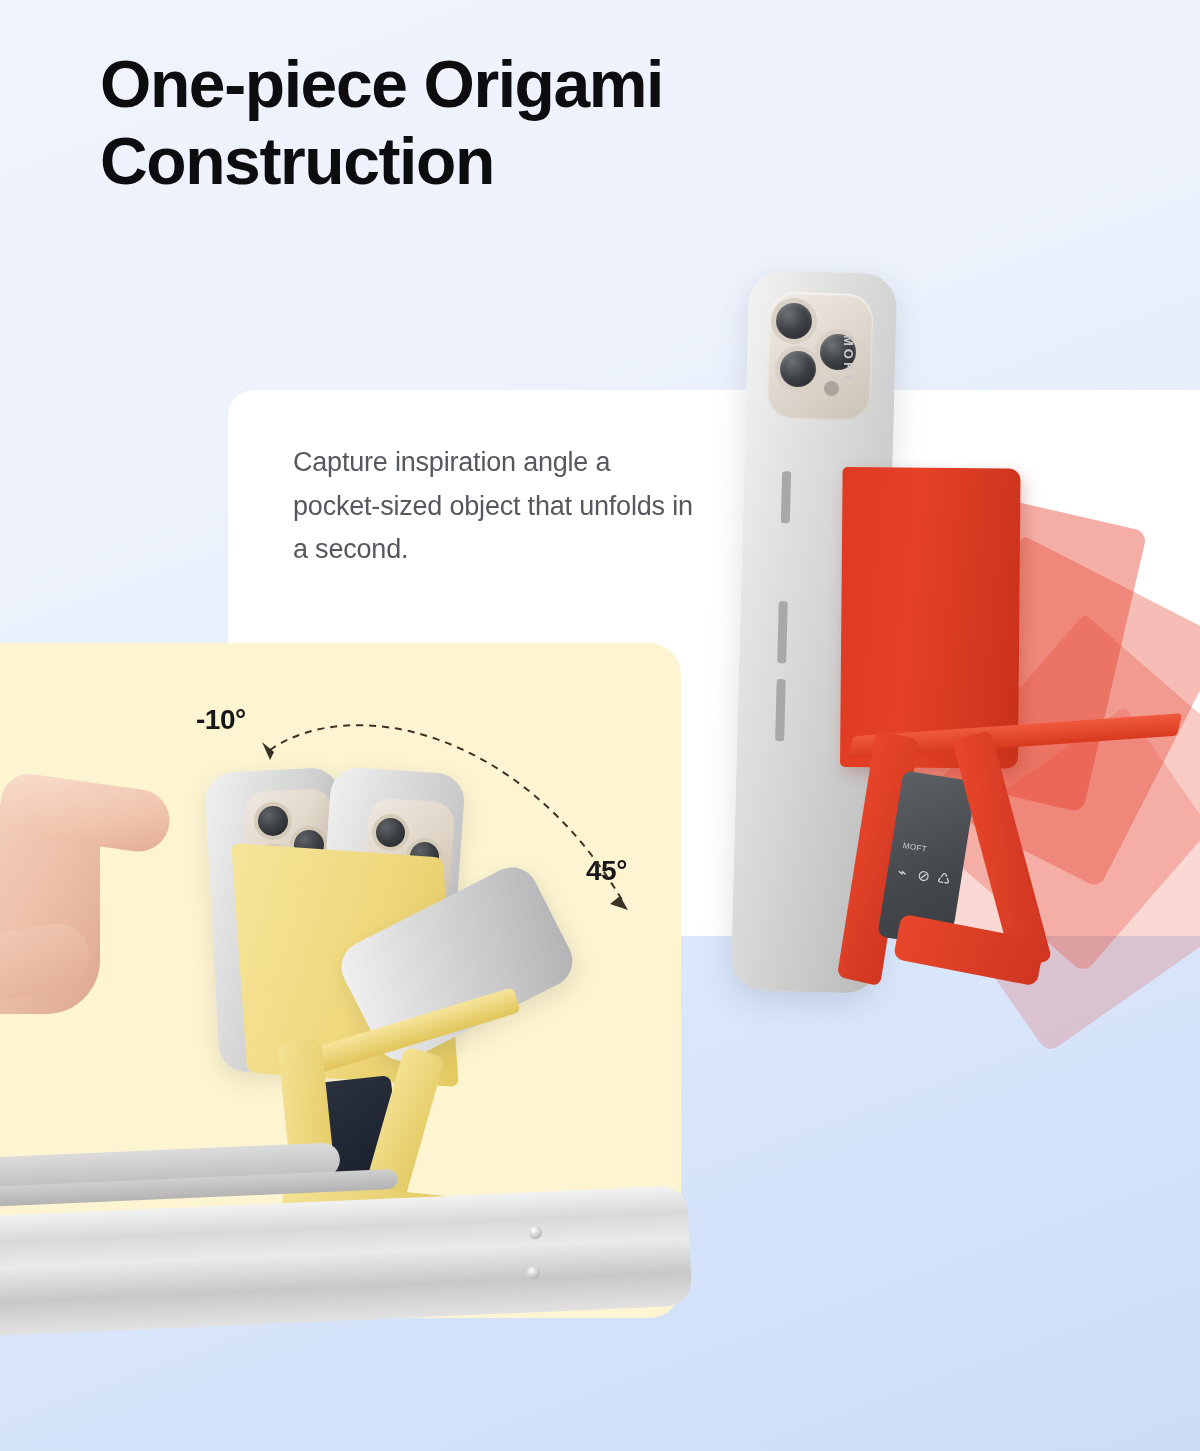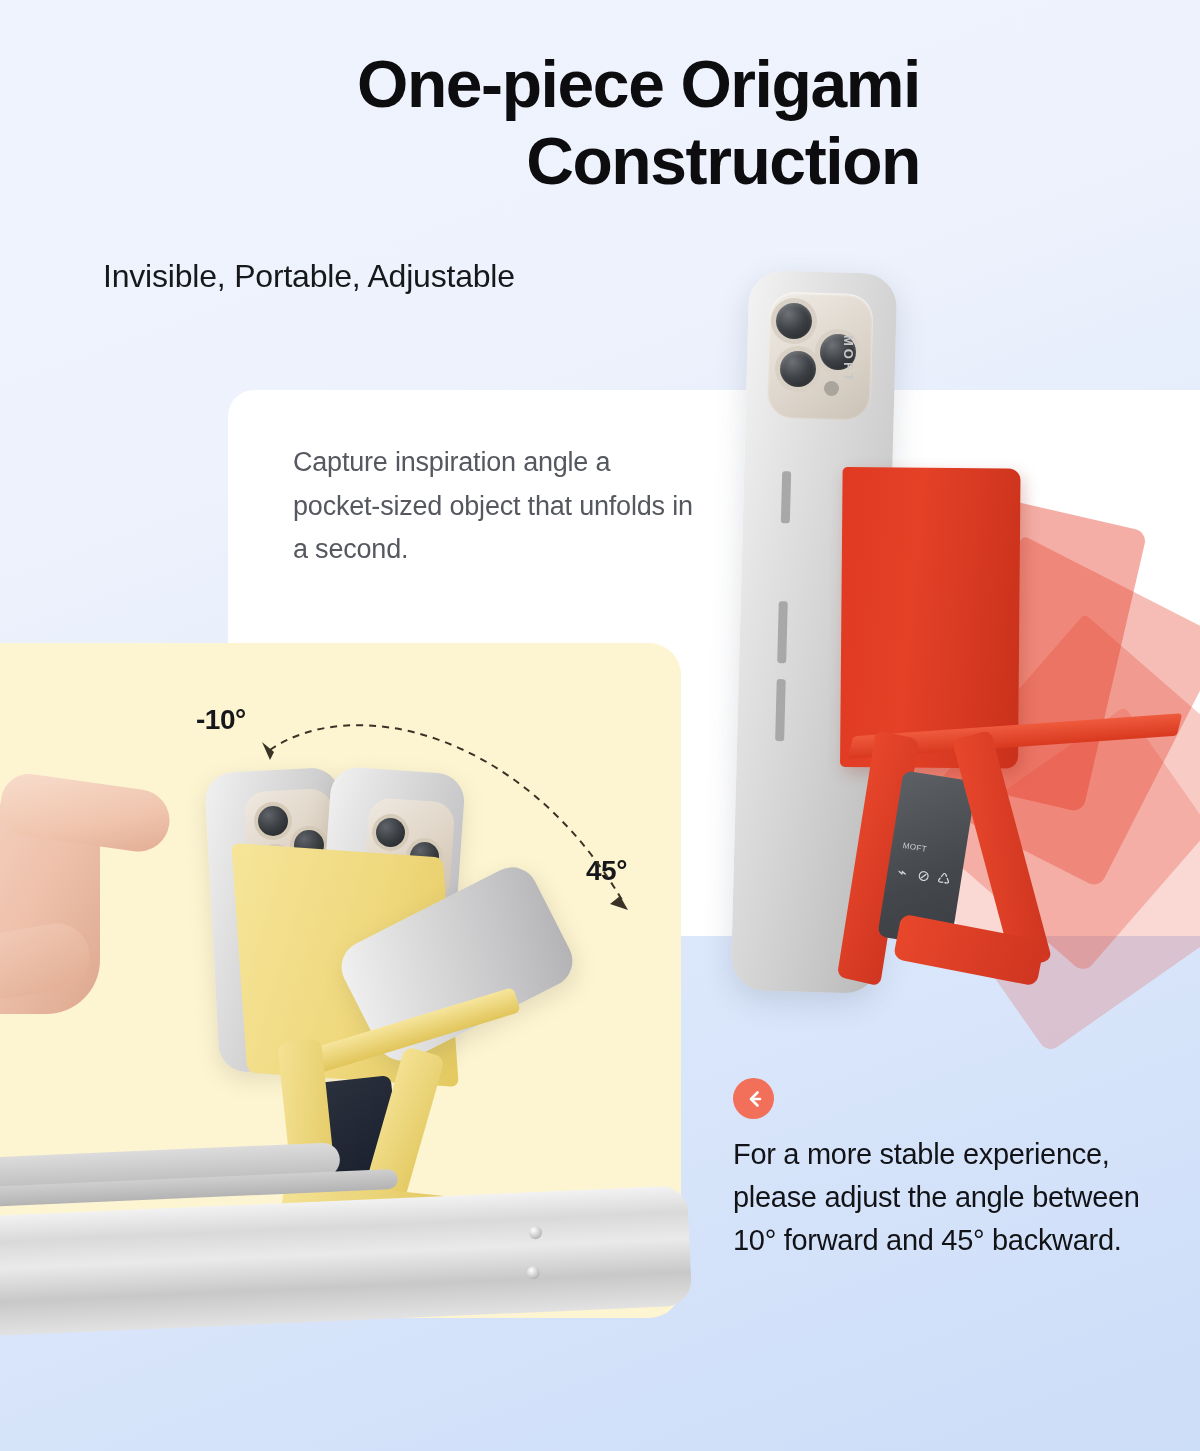--- a/index.html
+++ b/index.html
@@ -9,21 +9,21 @@
     position:relative;
     overflow:hidden;
     background: linear-gradient(160deg, #eef3fd 0%, #edf2fc 30%, #dde8fb 60%, #ccddf8 100%);
   }
   .stage { position:absolute; inset:0; }
 
   
   .headline {
     position:absolute; left:100px; top:46px; width:820px;
     font-size:66px; line-height:1.16; font-weight:700;
-    letter-spacing:-1.4px; color:#0d0d0f;text-align:right;
+    letter-spacing:-1.4px; color:#0d0d0f;
   }
   .subtitle {
     position:absolute; left:103px; top:258px;
     font-size:32px; color:#17181b; letter-spacing:-0.2px;
   }
 
   
   .white-card {
     position:absolute; left:228px; top:390px; width:972px; height:546px;
     background:#ffffff; border-radius:26px 0 0 0;
@@ -213,21 +213,20 @@
 
   
   .blue-band { position:absolute; left:681px; top:936px; width:519px; height:515px; }
 </style>
 </head>
 <body>
 
 <div class="stage">
 
   <div class="headline">One-piece Origami Construction</div>
-  <div class="subtitle">Invisible, Portable, Adjustable</div>
 
   <div class="white-card"></div>
 
   <div class="scene-red">
     <div class="fan fan-g4"></div>
     <div class="fan fan-g3"></div>
     <div class="fan fan-g2"></div>
     <div class="fan fan-g1"></div>
 
     <div class="ph-body">
@@ -300,23 +299,14 @@
   <div class="ang-label ang-neg">-10°</div>
   <div class="ang-label ang-pos">45°</div>
   <svg class="arc-svg" viewBox="0 0 420 220">
     <path d="M30 50 C 110 -6, 280 28, 382 200" fill="none" stroke="#3a3226" stroke-width="2" stroke-dasharray="7 6"></path>
     <path d="M34 52 L22 42 L30 60 Z" fill="#3a3226"></path>
     <path d="M380 196 L388 210 L370 204 Z" fill="#3a3226"></path>
   </svg>
 
   <div class="card-text">Capture inspiration angle a pocket-sized object that unfolds in a second.</div>
 
-  <div class="note">
-    <div class="note-icon">
-      <svg width="24" height="24" viewBox="0 0 24 24">
-        <path d="M15.5 5.5 L9 12 l6.5 6.5" fill="none" stroke="#ffffff" stroke-width="2.6" stroke-linecap="round" stroke-linejoin="round"></path>
-        <line x1="9.5" y1="12" x2="18" y2="12" stroke="#ffffff" stroke-width="2.6" stroke-linecap="round"></line>
-      </svg>
-    </div>
-    <div class="note-text">For a more stable experience, please adjust the angle between 10° forward and 45° backward.</div>
-  </div>
 
 </div>
 
 </body></html>

